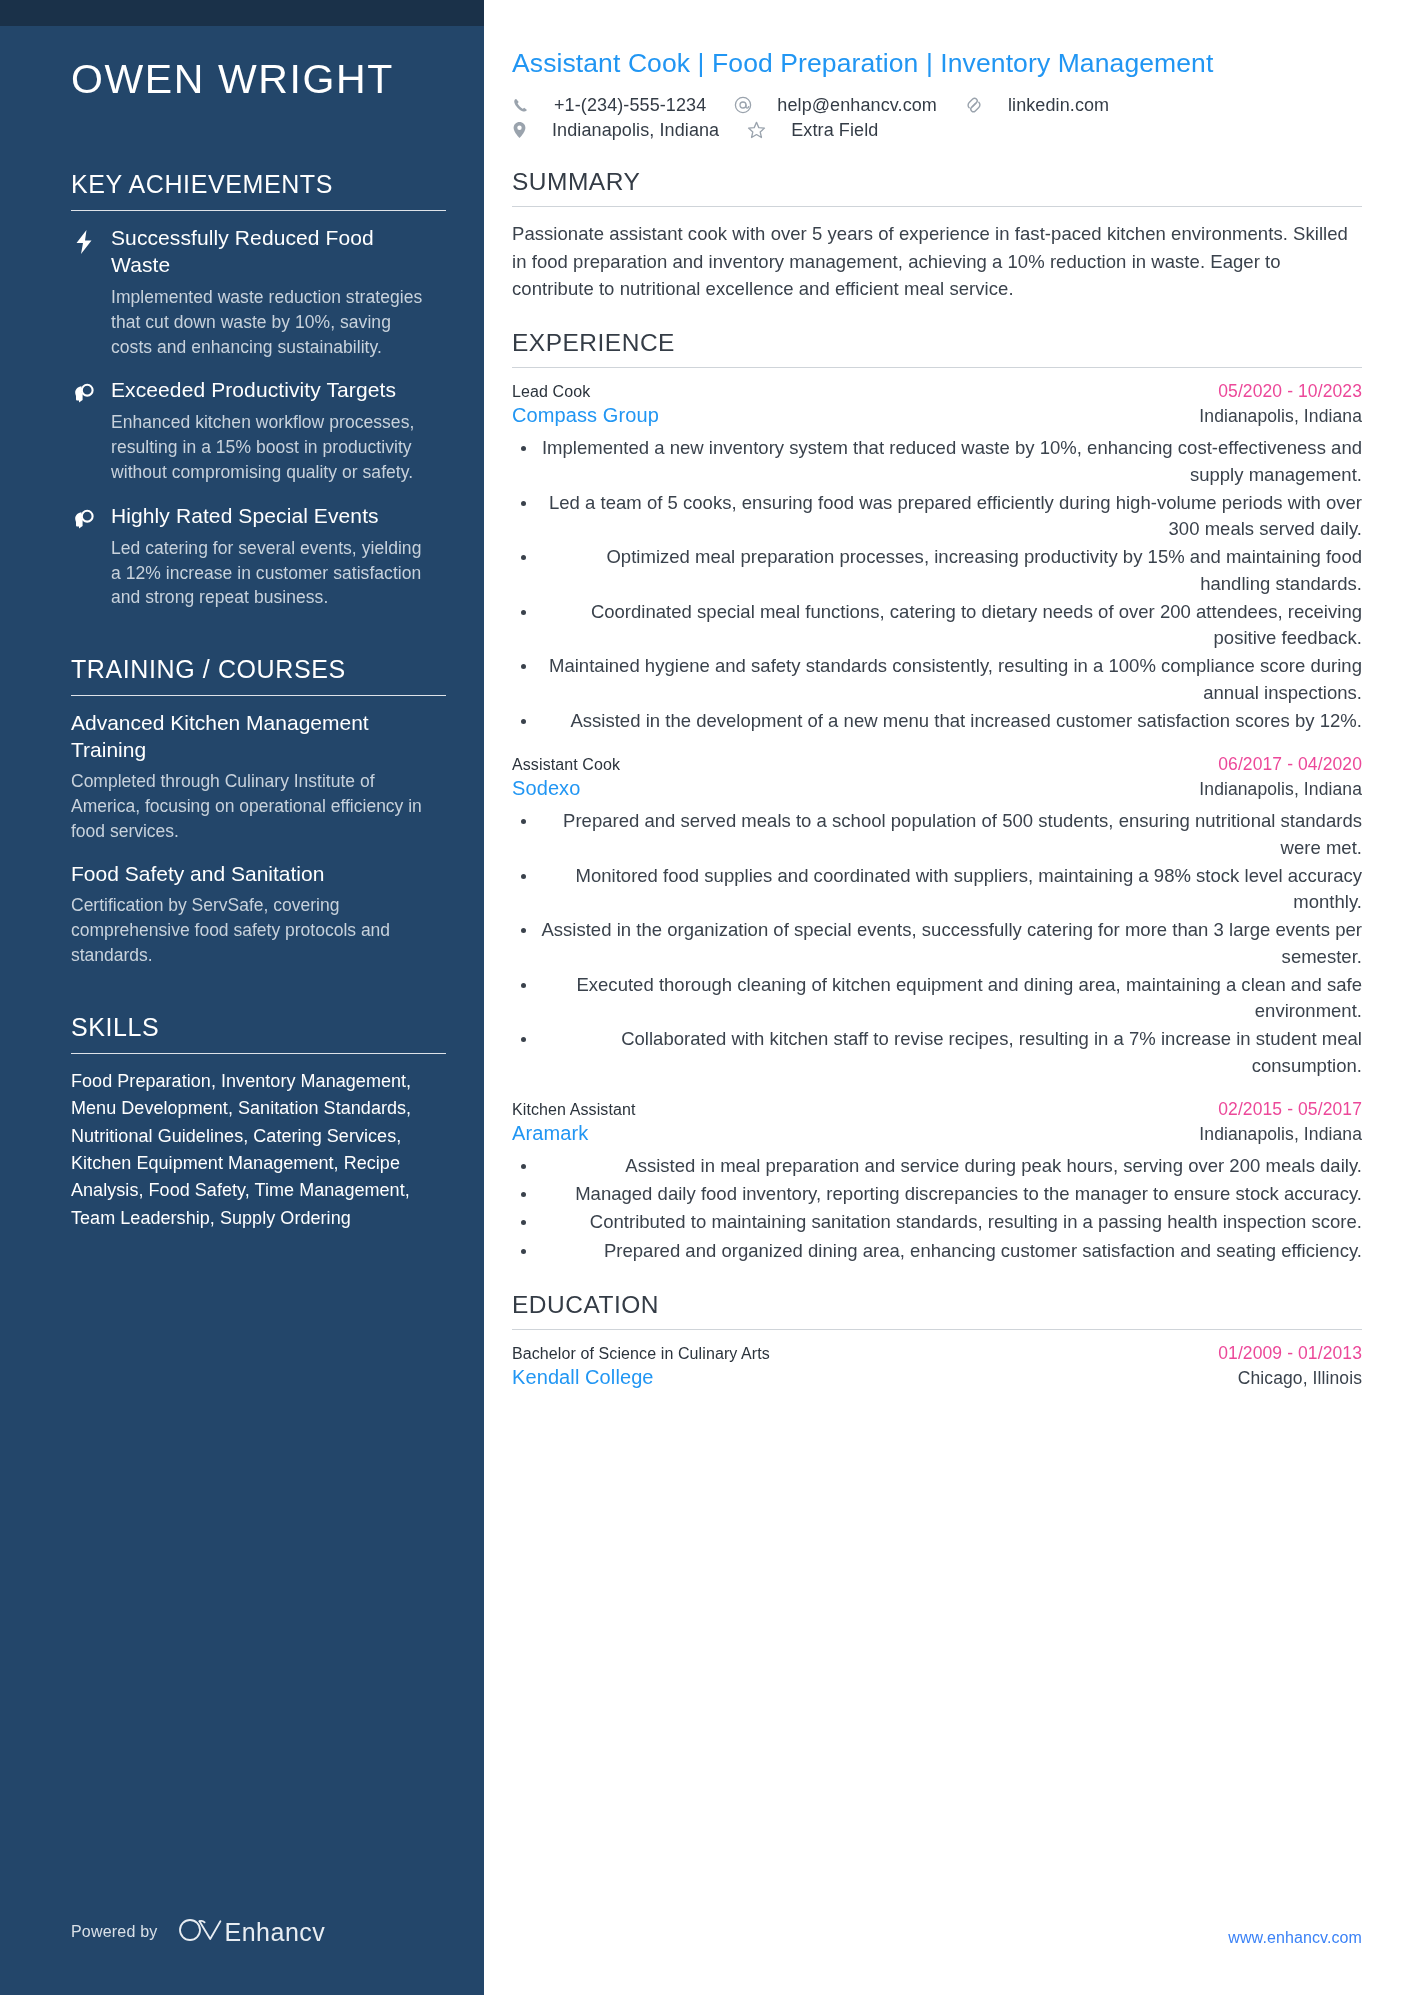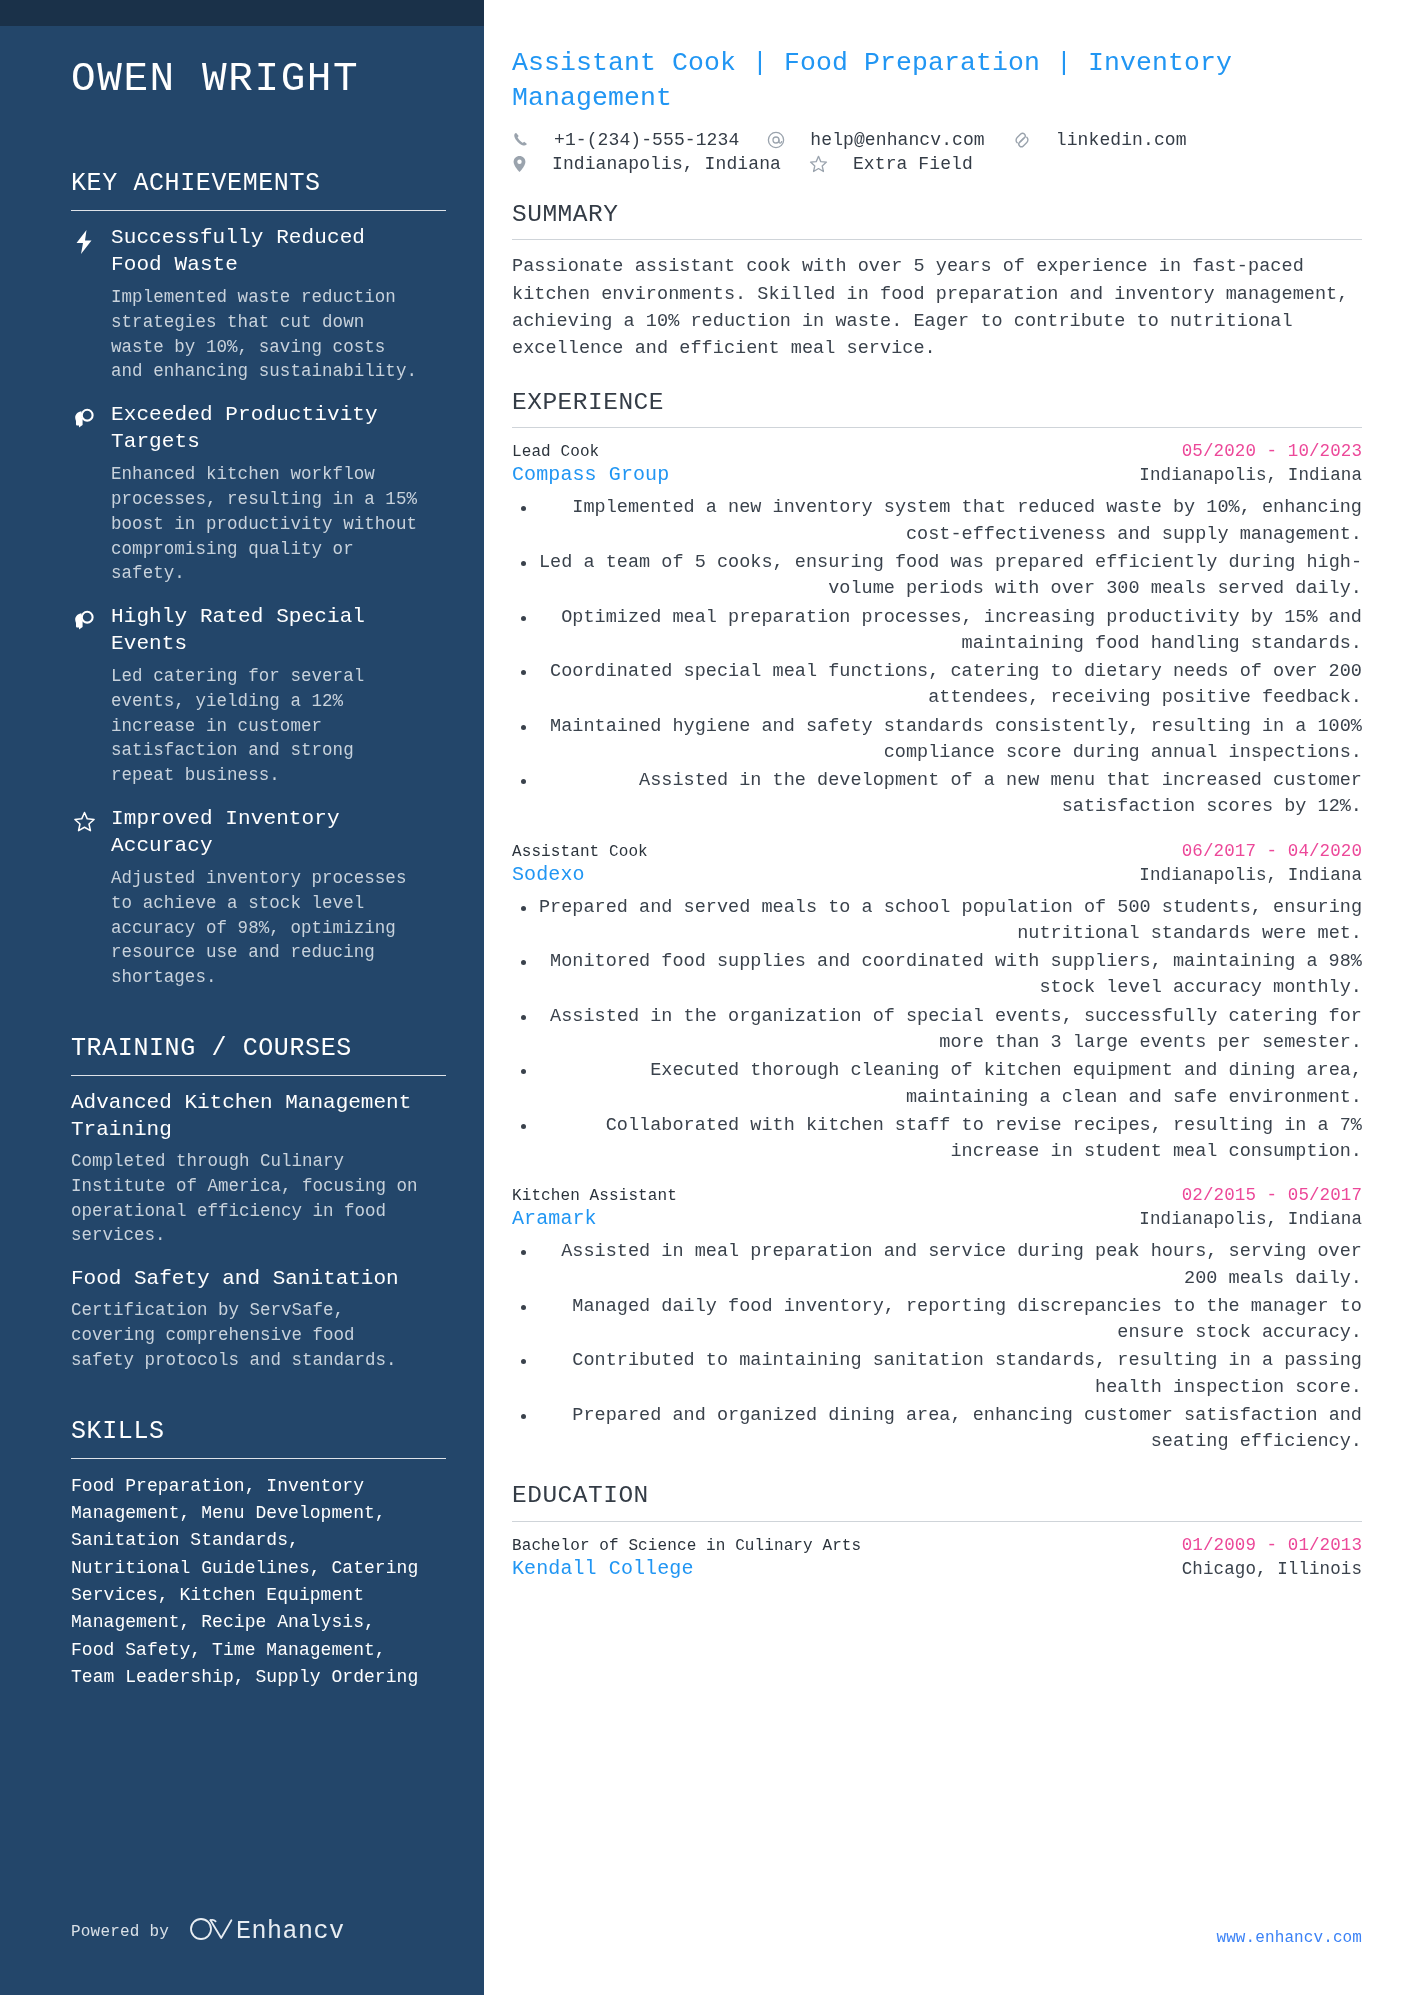--- a/index.html
+++ b/index.html
@@ -10,21 +10,20 @@
     font-family: "Liberation Sans", sans-serif;
     -webkit-font-smoothing: antialiased;
   }
   .page {
     position: relative;
     width: 1410px;
     height: 1995px;
     background: #ffffff;
     display: flex;
     overflow: hidden;
-    font-family: Liberation Mono, monospace;
   }
 
   
   .sidebar {
     width: 484px;
     flex: 0 0 484px;
     background: #23466a;
     position: relative;
     padding: 0 58px;
   }
@@ -316,31 +315,20 @@
             <path d="M8.5 4.2 C5 4.6 2.2 7.2 2.2 10.5 C2.2 12.3 3 13.4 3 14.4 L3 17.2 C3 18 3.6 18.6 4.4 18.6 L6 18.6 L6 20.6 L9.6 17.9 L9.6 11.6 C9.6 11.6 8.2 11.2 8.5 9.6 Z" fill="#ffffff"></path>
             <circle cx="14.2" cy="8.2" r="5.4" fill="none" stroke="#ffffff" stroke-width="2.1"></circle>
           </svg>
         </span>
         <div class="ach-body">
           <div class="ach-title">Highly Rated Special Events</div>
           <div class="ach-desc">Led catering for several events, yielding a 12% increase in customer satisfaction and strong repeat business.</div>
         </div>
       </div>
 
-      <div class="ach">
-        <span class="ach-icon">
-          <svg width="23" height="22" viewBox="0 0 24 23">
-              <path d="M12 1.6 L14.9 8.2 L22 8.9 L16.7 13.6 L18.2 20.6 L12 17 L5.8 20.6 L7.3 13.6 L2 8.9 L9.1 8.2 Z" fill="none" stroke="#ffffff" stroke-width="1.6" stroke-linejoin="round"></path>
-            </svg>
-        </span>
-        <div class="ach-body">
-          <div class="ach-title">Improved Inventory Accuracy</div>
-          <div class="ach-desc">Adjusted inventory processes to achieve a stock level accuracy of 98%, optimizing resource use and reducing shortages.</div>
-        </div>
-      </div>
     </section>
 
     <section class="side-section">
       <h2 class="side-heading">TRAINING / COURSES</h2>
       <div class="side-rule"></div>
 
       <div class="course">
         <div class="course-title">Advanced Kitchen Management Training</div>
         <div class="course-desc">Completed through Culinary Institute of America, focusing on operational efficiency in food services.</div>
       </div>

